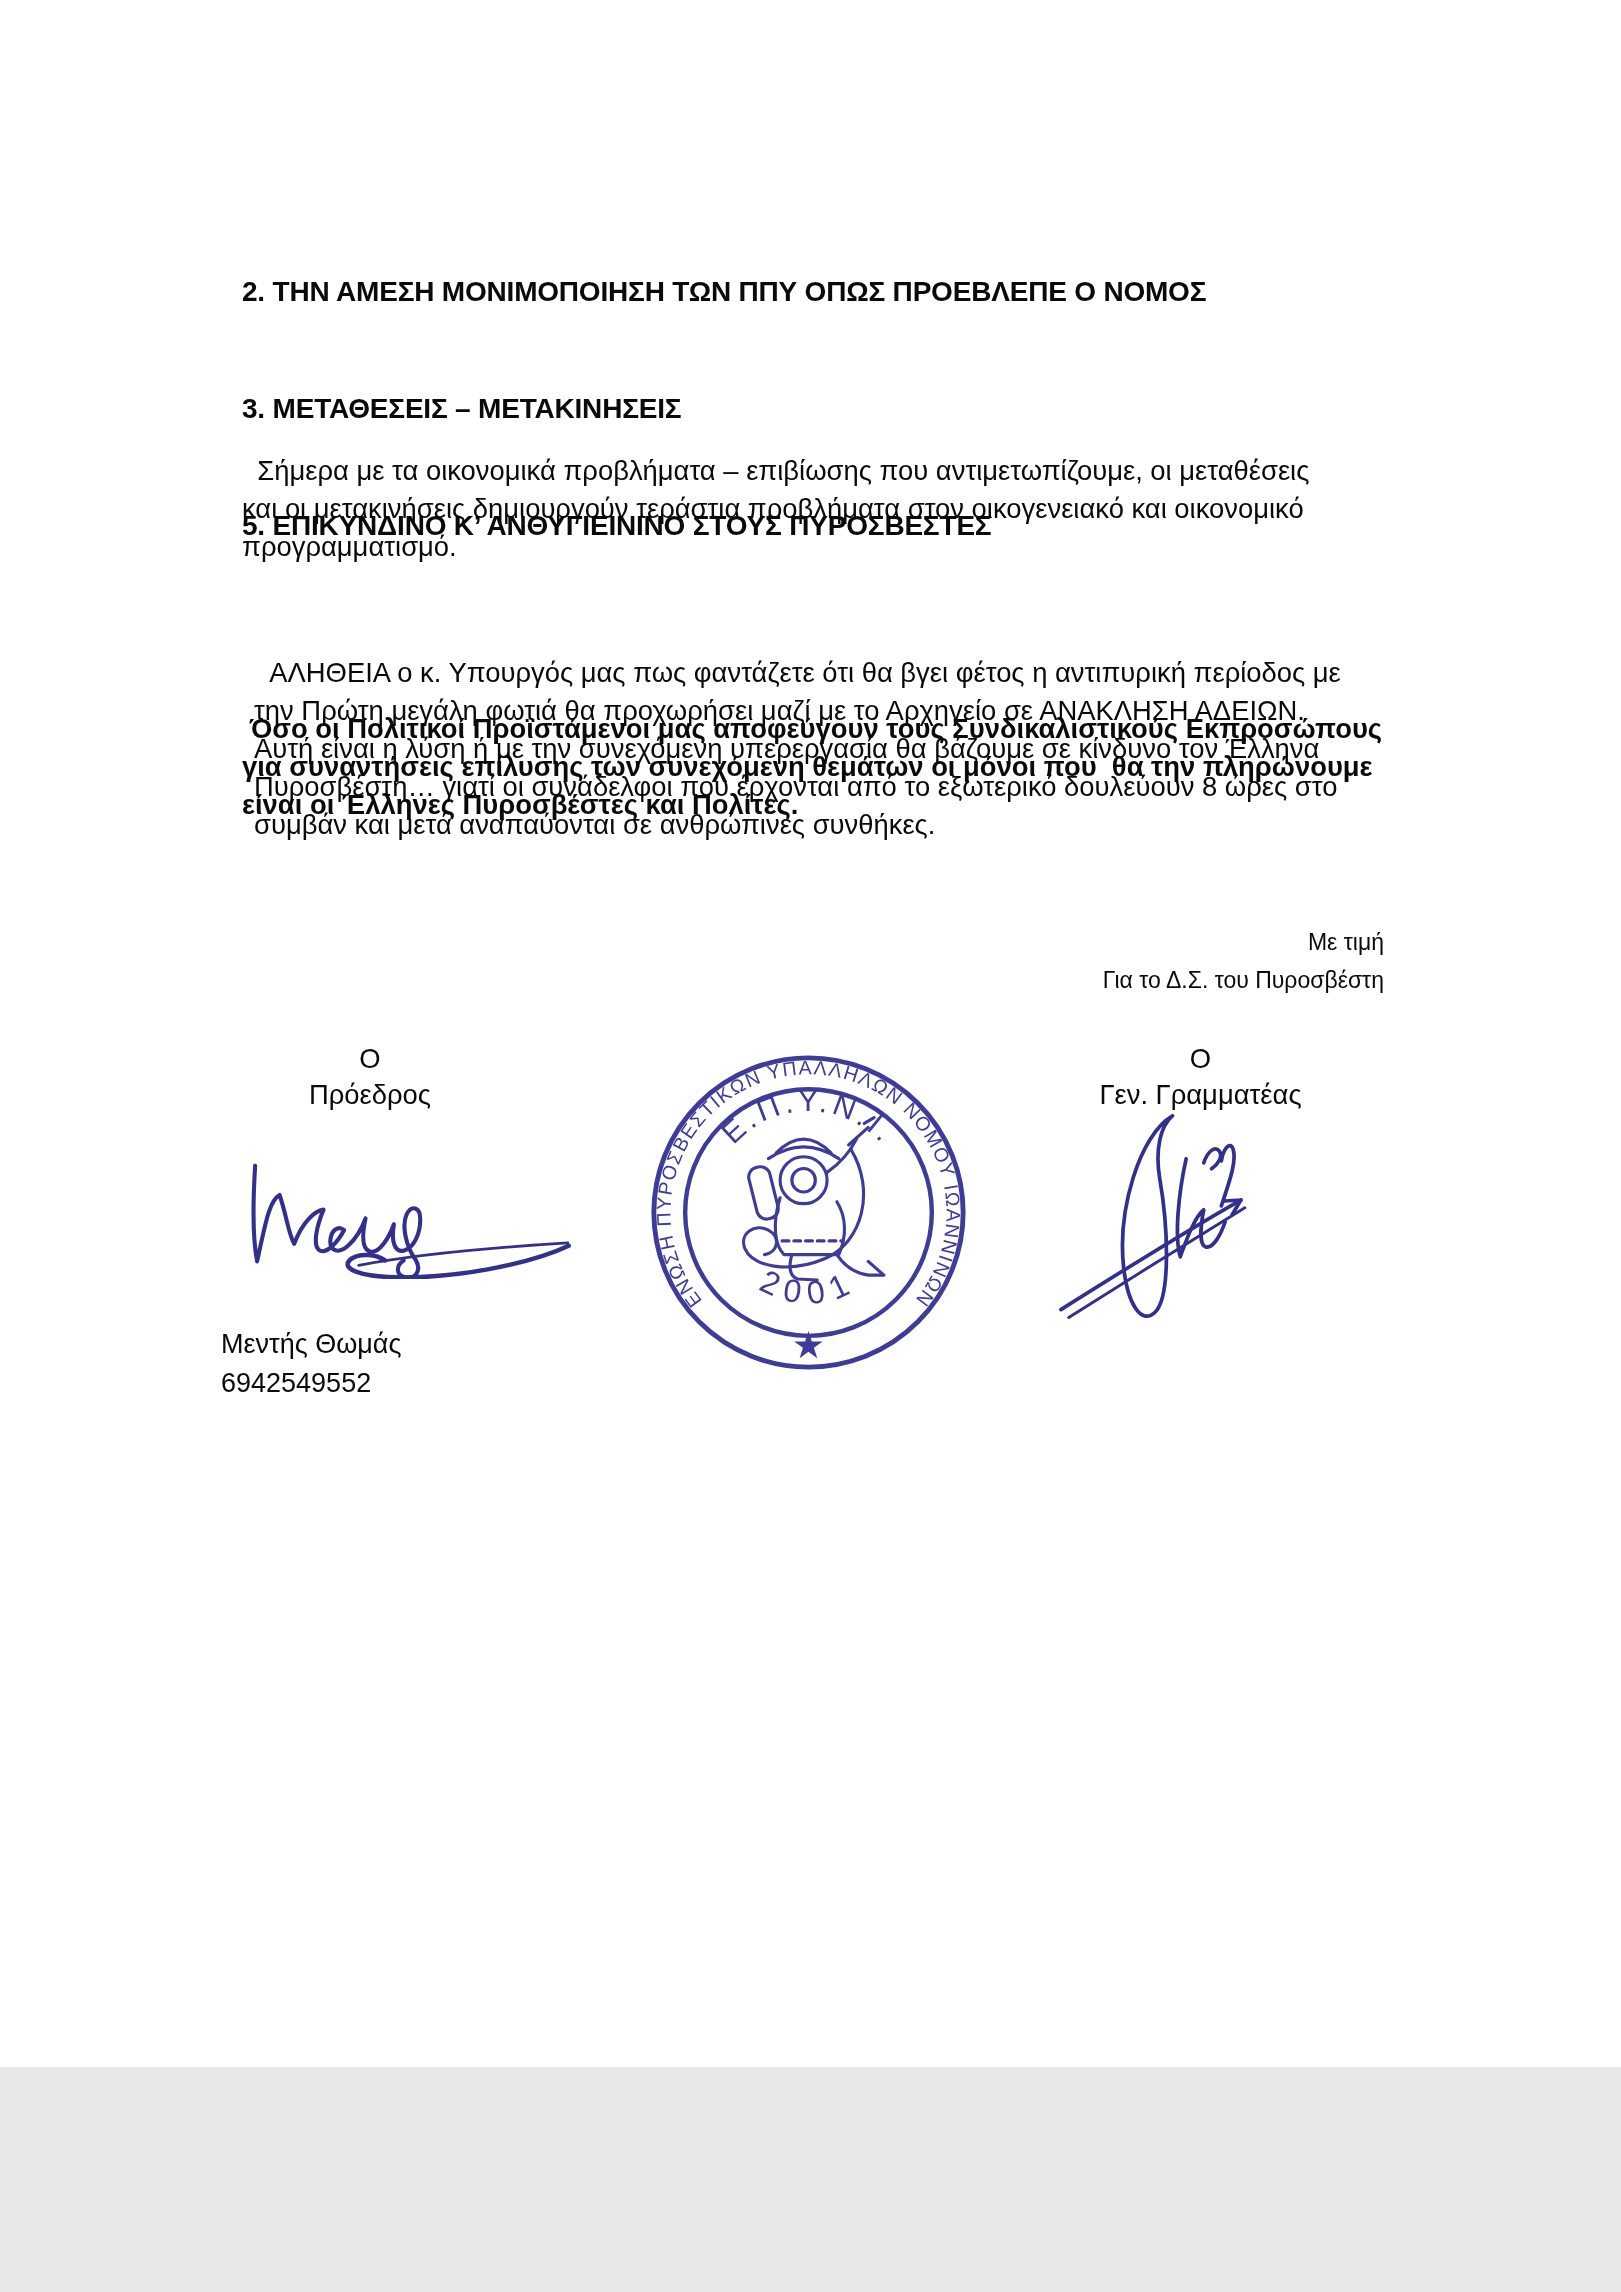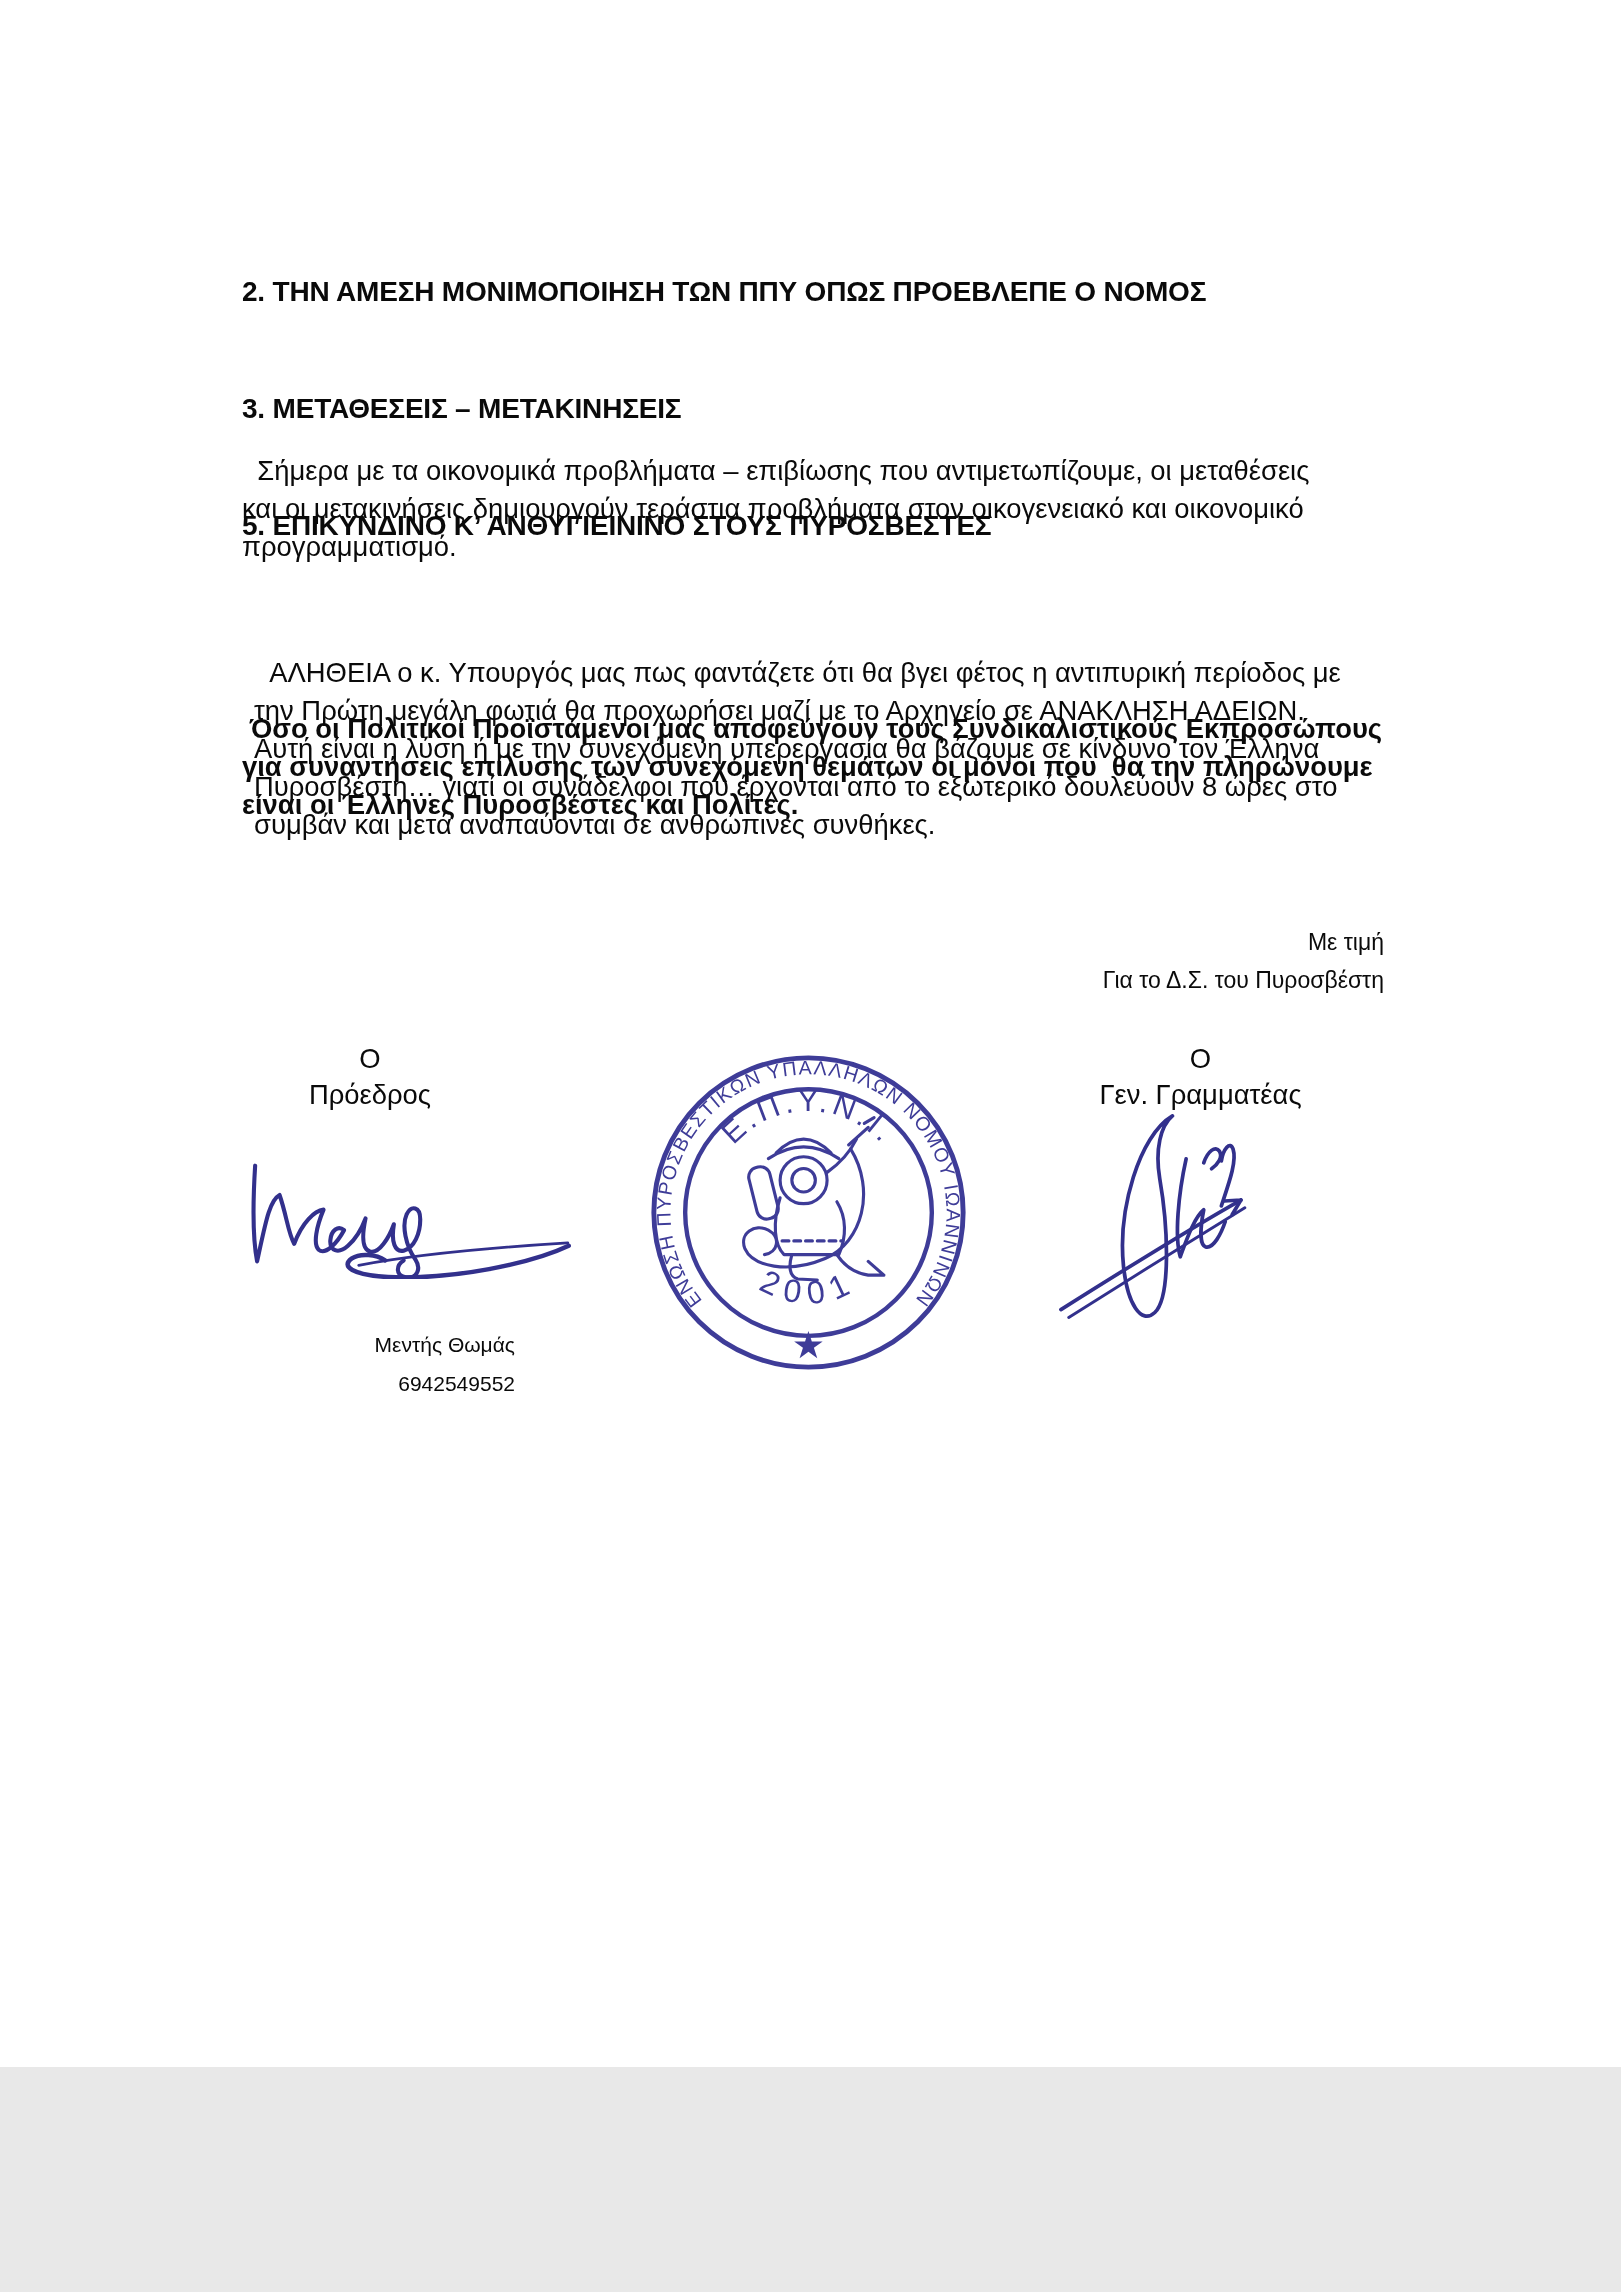--- a/index.html
+++ b/index.html
@@ -32,21 +32,21 @@
   .closing-block{
     left:242px;top:923px;width:1142px;
     font-size:23px;line-height:38px;text-align:right;
   }
   .sig-title{
     font-size:27.4px;line-height:36px;text-align:center;
   }
   .sig-title.president{left:272px;top:1041px;width:196px;}
   .sig-title.secretary{left:1073px;top:1041px;width:255px;}
   .name-block{
-    font-size:21px;line-height:39px;text-align:right;
+    font-size:27px;line-height:39px;text-align:left;
   }
   .name-block.president{left:221px;top:1325px;width:294px;}
   .name-block.secretary{left:1039px;top:1325px;width:314px;}
   svg text{font-family:"Liberation Sans", sans-serif;}
 </style>
 </head>
 <body>
 
 <div class="page">
 

